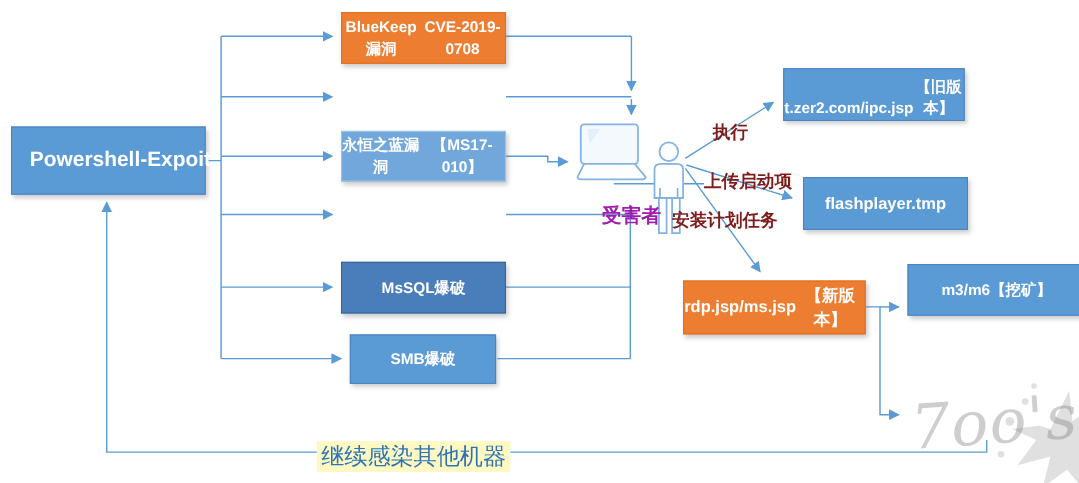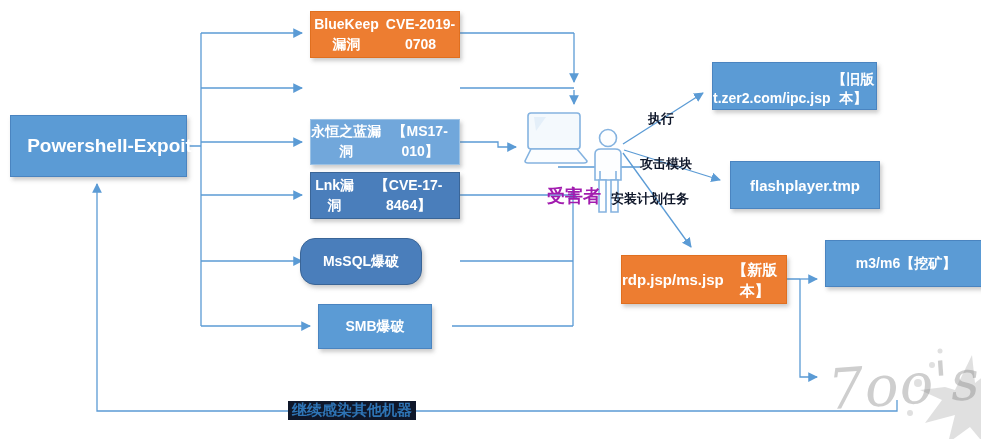--- a/index.html
+++ b/index.html
@@ -14,28 +14,28 @@
     color:#ffffff;font-weight:700;font-size:14px;line-height:1.4;
     box-shadow:2px 3px 4px rgba(110,110,110,.35);
     box-sizing:border-box;
   }
   .node span:empty{display:none;}
   .c-blue{background:#5B9BD5;border:1px solid #4A84C0;}
   .c-lightblue{background:#71A7DB;border:1px solid #9CC2E5;}
   .c-darkblue{background:#4A7EBB;border:1px solid #3A6597;}
   .c-orange{background:#ED7D31;border:1px solid #E06F1F;}
   .edge-label{
-    position:absolute;z-index:3;color:#0f172a;font-weight:700;font-size:13px;white-space:nowrap;
+    position:absolute;z-index:3;color:#7f1d1d;font-weight:700;font-size:16px;white-space:nowrap;
   }
   .victim-label{
     position:absolute;z-index:3;color:#a21caf;font-weight:800;font-size:18px;white-space:nowrap;
   }
   .loop-label{
-    position:absolute;z-index:3;color:#2E74B5;font-weight:700;font-size:15px;
-    background:#0f172a;padding:0 4px;white-space:nowrap;
+    position:absolute;z-index:3;color:#2E74B5;font-weight:400;font-size:21px;
+    background:#fef9c3;padding:0 4px;white-space:nowrap;
   }
   .watermark{
     position:absolute;z-index:5;left:828px;top:352px;width:150px;
     font-family:"DejaVu Serif","Liberation Serif",serif;font-style:italic;
     font-size:56px;letter-spacing:1px;color:rgba(125,125,125,.38);
     transform:rotate(-4deg);pointer-events:none;white-space:nowrap;
   }
   .splash{position:absolute;z-index:4;pointer-events:none;}
 </style>
 </head>
@@ -94,29 +94,25 @@
   </div>
 
   <div class="node c-orange" style="left:310px;top:11px;width:150px;height:47px;">
     <span>BlueKeep漏洞</span>
     <span>CVE-2019-0708</span>
   </div>
   <div class="node c-lightblue" style="left:310px;top:119px;width:150px;height:46px;">
     <span>永恒之蓝漏洞</span>
     <span>【MS17-010】</span>
   </div>
-  <div class="node c-darkblue" style="left:310px;top:172px;width:150px;height:47px;">
-    <span>Lnk漏洞</span>
-    <span>【CVE-17-8464】</span>
-  </div>
-  <div class="node c-darkblue" style="left:300px;top:238px;width:122px;height:47px;border-radius:15px;">
+  <div class="node c-darkblue" style="left:310px;top:238px;width:150px;height:47px;">
     <span>MsSQL爆破</span>
 
   </div>
-  <div class="node c-blue" style="left:318px;top:304px;width:114px;height:45px;">
+  <div class="node c-blue" style="left:318px;top:304px;width:133px;height:45px;">
     <span>SMB爆破</span>
 
   </div>
 
   <div class="node c-blue" style="left:712px;top:62px;width:165px;height:48px;align-items:flex-end;">
     <span>t.zer2.com/ipc.jsp</span>
     <span>【旧版本】</span>
   </div>
   <div class="node c-blue" style="left:730px;top:161px;width:150px;height:48px;font-size:15px;">
     <span>flashplayer.tmp</span>
@@ -126,21 +122,21 @@
     <span>rdp.jsp/ms.jsp</span>
     <span>【新版本】</span>
   </div>
   <div class="node c-blue" style="left:825px;top:240px;width:162px;height:47px;">
     <span>m3/m6</span>
     <span>【挖矿】</span>
   </div>
 
   <div class="victim-label" style="left:547px;top:184px;">受害者</div>
   <div class="edge-label" style="left:648px;top:110px;">执行</div>
-  <div class="edge-label" style="left:640px;top:155px;">攻击模块</div>
+  <div class="edge-label" style="left:640px;top:155px;">上传启动项</div>
   <div class="edge-label" style="left:611px;top:190px;">安装计划任务</div>
   <div class="loop-label" style="left:288px;top:401px;">继续感染其他机器</div>
 
   <svg class="splash" width="160" height="110" style="left:880px;top:335px;">
     <g fill="rgba(165,165,165,0.35)">
       <path d="M75,55 L92,20 L95,48 L120,28 L112,55 L150,45 L125,68 L158,75 L125,85 L145,105 L108,92 L105,110 L90,92 L68,108 L75,80 L45,88 L62,65 L40,55 L65,52 Z"></path>
       <circle cx="38" cy="48" r="4"></circle>
       <circle cx="52" cy="30" r="3"></circle>
       <circle cx="140" cy="30" r="3.5"></circle>
       <circle cx="155" cy="58" r="3"></circle>

